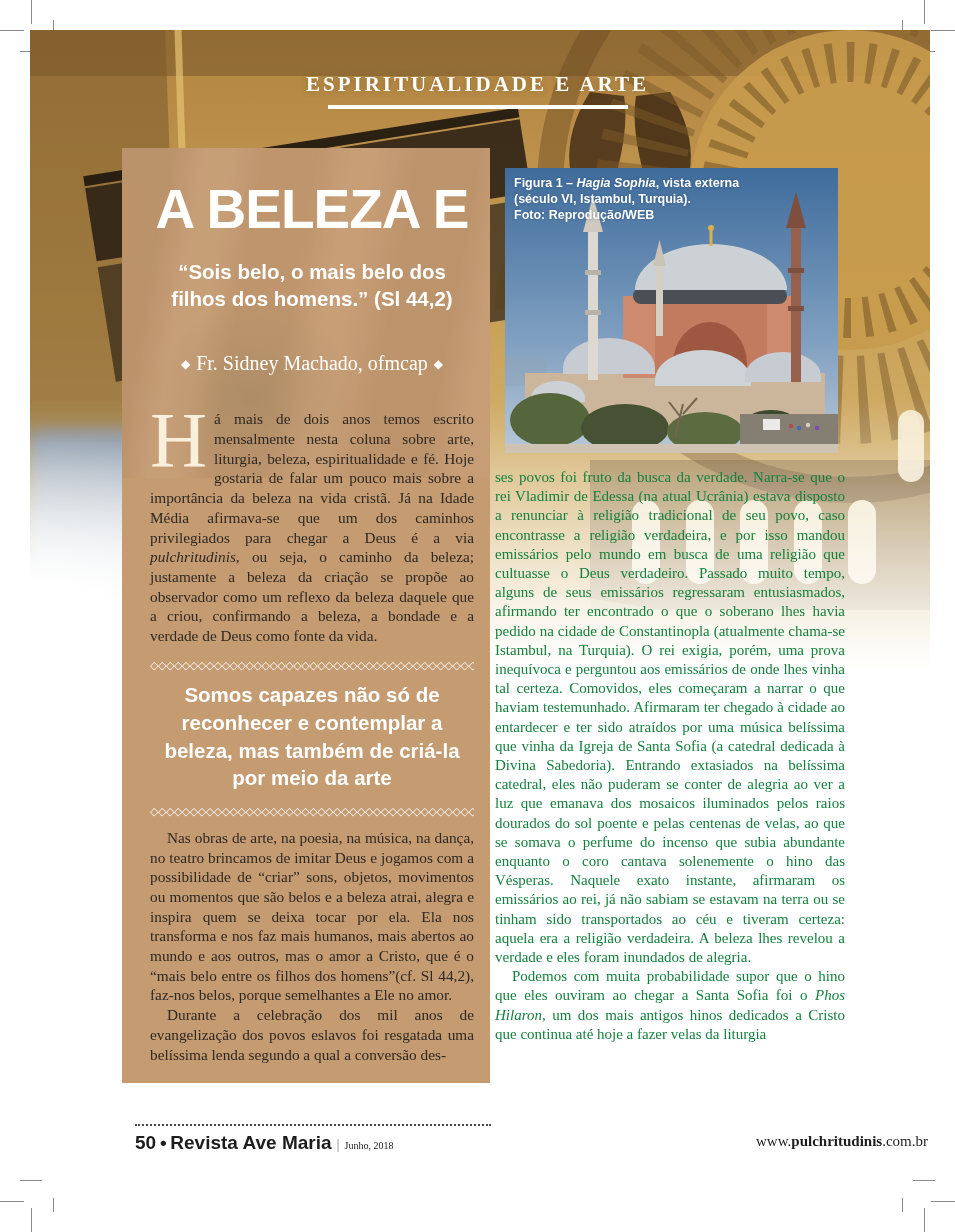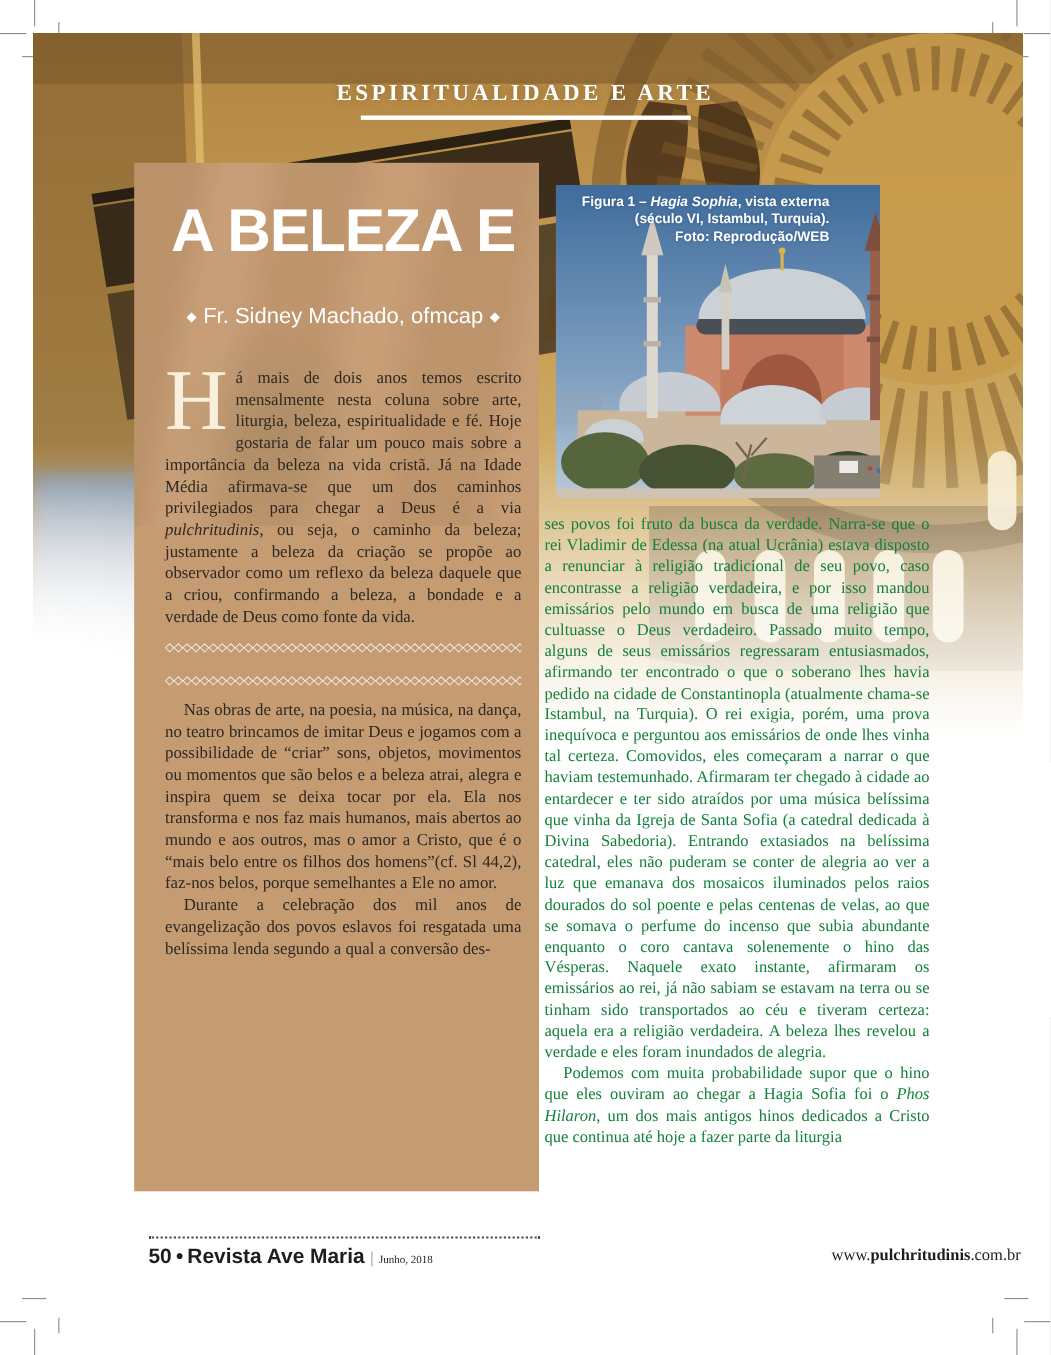--- a/index.html
+++ b/index.html
@@ -28,40 +28,40 @@
   .title-box::before { content:""; position:absolute; left:0; top:0; width:100%; height:330px; pointer-events:none;
     background:
       radial-gradient(circle 140px at 35% 250px, rgba(70,90,60,.28), rgba(70,90,60,0) 72%),
       linear-gradient(100deg, rgba(60,40,20,.14) 0 12%, rgba(255,255,255,.08) 20% 26%, rgba(60,40,20,.10) 34% 46%, rgba(255,255,255,.06) 54% 60%, rgba(60,40,20,.12) 70% 84%, rgba(255,255,255,.05) 92%);
     opacity:.5; }
   .title-wrap { position:relative; text-align:center; color:#ffffff; }
   .article-title { margin:34px 8px 0 8px; font-family:"Liberation Sans", sans-serif;
     font-weight:bold; font-size:55px; line-height:1.0; letter-spacing:-1px; }
   .epigraph { margin:22px auto 0 auto; width:285px; font-family:"Liberation Sans", sans-serif;
     font-weight:bold; font-size:20.5px; line-height:1.3; }
-  .byline { margin-top:40px; font-family:Liberation Sans, sans-serif; font-size:20px; }
+  .byline { margin-top:40px; font-family:Liberation Serif, serif; font-size:20px; }
   .byline .diamond { font-size:12px; vertical-align:2px; padding:0 6px; }
   
   .body-left { position:relative; margin:34px 16px 0 16px; color:#2d2822;
     font-size:15.3px; line-height:19.7px; text-align:justify; }
   .body-left p { margin:0; }
   .body-left p.indent { text-indent:17px; }
   .dropcap { float:left; font-family:"Liberation Serif", serif; color:#f9efdd;
     font-size:79px; line-height:58px; padding:2px 7px 0 0; }
   .orn { text-align:center; color:#ffffff; font-size:11px; letter-spacing:-0.5px;
     margin:10px 0 6px 0; overflow:hidden; white-space:nowrap; }
   .pullquote { text-align:center; color:#ffffff; font-family:"Liberation Sans", sans-serif;
     font-weight:bold; font-size:20.5px; line-height:1.35; margin:4px 2px; text-indent:0; }
   .col-right { position:absolute; left:495px; top:468px; width:350px; color:#15803d;
     font-size:15px; line-height:19.2px; text-align:justify; }
   .col-right p { margin:0; }
   .col-right p.indent { text-indent:17px; }
   i.it { font-style:italic; }
   
-  .figure { position:absolute; left:505px; top:168px; width:295px; height:285px; overflow:hidden;text-align:right; }
+  .figure { position:absolute; left:505px; top:168px; width:333px; height:285px; overflow:hidden; }
   .figure svg { display:block; }
   .fig-caption { position:absolute; left:9px; top:7px; width:240px; color:#ffffff;
     font-family:"Liberation Sans", sans-serif; font-weight:bold; font-size:12.5px; line-height:1.28;
     text-shadow:0 0 3px rgba(0,40,80,.35); }
   
   .footer-rule { position:absolute; left:135px; top:1124px; width:356px; border-top:2px dotted #4a4a4a; }
   .footer-left { position:absolute; left:135px; top:1132px; font-size:15px; color:#1d1d1d; }
   .footer-left .mag { font-family:"Liberation Sans", sans-serif; font-weight:bold; font-size:19px; }
   .footer-left .pipe { color:#8a8a8a; padding:0 5px; }
   .footer-left .date { font-family:"Liberation Serif", serif; font-size:10px; }
@@ -199,36 +199,38 @@
       <span><span>Figura 1 – </span><i class="it">Hagia Sophia</i><span>, vista externa (século VI, Istambul, Turquia).</span></span>
       <div>Foto: Reprodução/WEB</div>
     </div>
   </div>
 
   <div class="title-box">
     <div class="title-wrap">
       <div class="article-title">
         <div>A BELEZA E</div>
       </div>
+      <div class="epigraph">“Sois belo, o mais belo dos filhos dos homens.” (Sl 44,2)</div>
       <div class="byline">
         <span class="diamond">◆</span><span>Fr. Sidney Machado, ofmcap</span><span class="diamond">◆</span>
       </div>
     </div>
     <div class="body-left">
       <p><span class="dropcap">H</span><span>á mais de dois anos temos escrito mensalmente nesta coluna sobre arte, liturgia, beleza, espiritualidade e fé. Hoje gostaria de falar um pouco mais sobre a importância da beleza na vida cristã. Já na Idade Média afirmava-se que um dos caminhos privilegiados para chegar a Deus é a via </span><i class="it">pulchritudinis</i><span>, ou seja, o caminho da beleza; justamente a beleza da criação se propõe ao observador como um reflexo da beleza daquele que a criou, confirmando a beleza, a bondade e a verdade de Deus como fonte da vida.</span></p>
       <div class="orn">◇◇◇◇◇◇◇◇◇◇◇◇◇◇◇◇◇◇◇◇◇◇◇◇◇◇◇◇◇◇◇◇◇◇◇◇◇◇◇◇◇◇◇◇</div>
+      <p class="pullquote">Somos capazes não só de reconhecer e contemplar a beleza, mas também de criá-la por meio da arte</p>
       <div class="orn">◇◇◇◇◇◇◇◇◇◇◇◇◇◇◇◇◇◇◇◇◇◇◇◇◇◇◇◇◇◇◇◇◇◇◇◇◇◇◇◇◇◇◇◇</div>
       <p class="indent">Nas obras de arte, na poesia, na música, na dança, no teatro brincamos de imitar Deus e jogamos com a possibilidade de “criar” sons, objetos, movimentos ou momentos que são belos e a beleza atrai, alegra e inspira quem se deixa tocar por ela. Ela nos transforma e nos faz mais humanos, mais abertos ao mundo e aos outros, mas o amor a Cristo, que é o “mais belo entre os filhos dos homens”(cf. Sl 44,2), faz-nos belos, porque semelhantes a Ele no amor.</p>
       <p class="indent">Durante a celebração dos mil anos de evangelização dos povos eslavos foi resgatada uma belíssima lenda segundo a qual a conversão des-</p>
     </div>
   </div>
 
   <div class="col-right">
     <p>ses povos foi fruto da busca da verdade. Narra-se que o rei Vladimir de Edessa (na atual Ucrânia) estava disposto a renunciar à religião tradicional de seu povo, caso encontrasse a religião verdadeira, e por isso mandou emissários pelo mundo em busca de uma religião que cultuasse o Deus verdadeiro. Passado muito tempo, alguns de seus emissários regressaram entusiasmados, afirmando ter encontrado o que o soberano lhes havia pedido na cidade de Constantinopla (atualmente chama-se Istambul, na Turquia). O rei exigia, porém, uma prova inequívoca e perguntou aos emissários de onde lhes vinha tal certeza. Comovidos, eles começaram a narrar o que haviam testemunhado. Afirmaram ter chegado à cidade ao entardecer e ter sido atraídos por uma música belíssima que vinha da Igreja de Santa Sofia (a catedral dedicada à Divina Sabedoria). Entrando extasiados na belíssima catedral, eles não puderam se conter de alegria ao ver a luz que emanava dos mosaicos iluminados pelos raios dourados do sol poente e pelas centenas de velas, ao que se somava o perfume do incenso que subia abundante enquanto o coro cantava solenemente o hino das Vésperas. Naquele exato instante, afirmaram os emissários ao rei, já não sabiam se estavam na terra ou se tinham sido transportados ao céu e tiveram certeza: aquela era a religião verdadeira. A beleza lhes revelou a verdade e eles foram inundados de alegria.</p>
-    <p class="indent"><span>Podemos com muita probabilidade supor que o hino que eles ouviram ao chegar a Hagia Sofia foi o </span><i class="it">Phos Hilaron</i><span>, um dos mais antigos hinos dedicados a Cristo que continua até hoje a fazer parte da liturgia</span></p>
+    <p class="indent"><span>Podemos com muita probabilidade supor que o hino que eles ouviram ao chegar a Santa Sofia foi o </span><i class="it">Phos Hilaron</i><span>, um dos mais antigos hinos dedicados a Cristo que continua até hoje a fazer velas da liturgia</span></p>
   </div>
 
   <div class="footer-rule"></div>
   <div class="footer-left">
     <span class="mag">50</span>
     <span class="mag">•</span>
     <span class="mag">Revista Ave Maria</span><span class="pipe">|</span><span class="date">Junho, 2018</span>
   </div>
   <div class="footer-right">
     <span>www.</span><span class="bold">pulchritudinis</span><span>.com.br</span>

